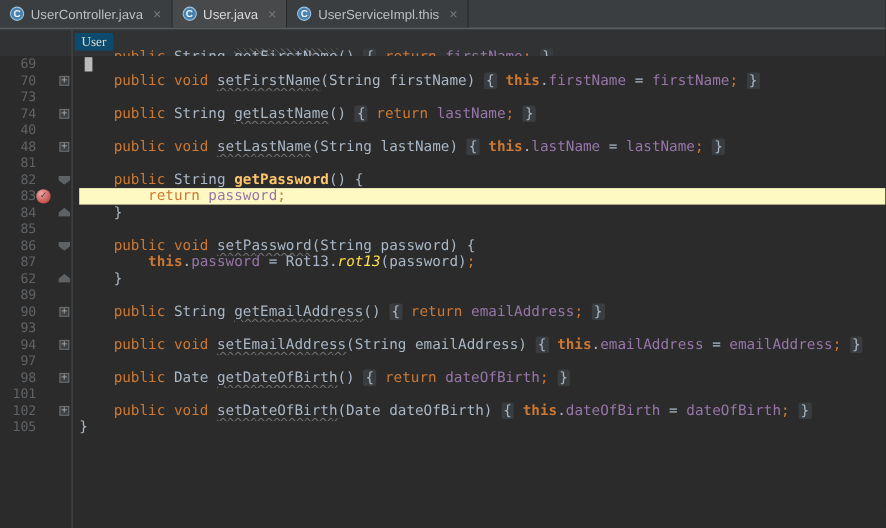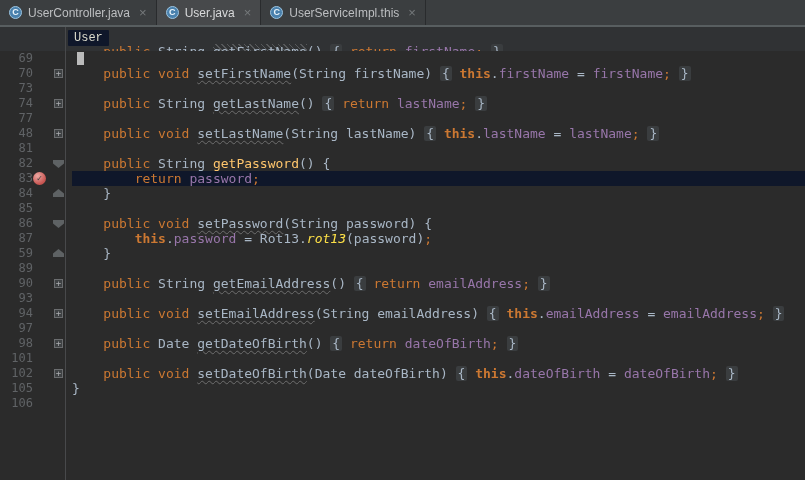--- a/index.html
+++ b/index.html
@@ -27,38 +27,38 @@
 
   
   .editor{
     position:relative;height:453px;background:#2B2B2B;
     font-family:"DejaVu Sans Mono",monospace;font-size:13px;
   }
   .band{position:absolute;left:0;top:0;right:0;height:24px;background:#303234;overflow:hidden;z-index:1}
   .guide{position:absolute;left:65px;top:0;bottom:0;width:1px;background:#48494B;z-index:2}
   .hint{
     position:absolute;left:68px;top:3px;z-index:6;
-    background:#0f172a;color:#DBDBCC;border-radius:1px;
-    font-family:Liberation Mono, monospace;font-size:12px;padding:1px 6px;line-height:14px;
+    background:#0c4a6e;color:#DBDBCC;border-radius:1px;
+    font-family:Liberation Serif, serif;font-size:12px;padding:1px 6px;line-height:14px;
   }
   .rows{position:absolute;left:0;top:24px;right:0;z-index:3}
   .row{display:flex;height:15px;line-height:15px}
   .partial{position:absolute;left:0;top:17px;right:0;display:flex;height:15px;line-height:15px}
   .gut{width:72px;flex:none;display:flex}
   .lnum{width:33px;flex:none;text-align:right;color:#606366;font-size:12px}
   .bslot{width:20px;flex:none;position:relative}
   .fslot{width:13px;flex:none;position:relative;z-index:3}
   .code{flex:1;white-space:pre;position:relative;color:#A9B7C6}
-  .row.bp .code{background:#0f172a}
+  .row.bp .code{background:#fef9c3}
 
   
   .tok-k{color:#CC7832}
   .tok-th{color:#CC7832;font-weight:bold}
   .tok-t{color:#A9B7C6}
-  .tok-m{color:#FFC66D;font-weight:normal}
+  .tok-m{color:#FFC66D;font-weight:bold}
   .tok-mu{color:#A9B7C6;text-decoration-line:underline;text-decoration-style:wavy;text-decoration-color:#6E6E6E;text-decoration-thickness:1px;text-underline-offset:2px}
   .tok-f{color:#9876AA}
   .tok-s{color:#CC7832}
   .tok-it{color:#fde047;font-style:italic}
   .tok-fb{color:#A9B7C6;background:#3A3D3F;border-radius:2px;padding:0 2px}
   .tok-hatch{background-image:repeating-linear-gradient(45deg,#56585A 0 1px,transparent 1px 4px)}
 
   
   .bpicon{
     position:absolute;left:0;top:1px;width:13px;height:13px;border-radius:50%;
@@ -143,21 +143,21 @@
           <div class="lnum">74</div>
           <div class="bslot"></div>
           <div class="fslot">
             <div class="fold-plus">+</div>
           </div>
         </div>
         <div class="code"><span class="tok-t">    </span><span class="tok-k">public</span><span class="tok-t"> String </span><span class="tok-mu">getLastName</span><span class="tok-t">() </span><span class="tok-fb">{</span><span class="tok-t"> </span><span class="tok-k">return</span><span class="tok-t"> </span><span class="tok-f">lastName</span><span class="tok-s">;</span><span class="tok-t"> </span><span class="tok-fb">}</span></div>
       </div>
       <div class="row">
         <div class="gut">
-          <div class="lnum">77</div>
+          <div class="lnum">40</div>
           <div class="bslot"></div>
           <div class="fslot"></div>
         </div>
         <div class="code"></div>
       </div>
       <div class="row">
         <div class="gut">
           <div class="lnum">48</div>
           <div class="bslot"></div>
           <div class="fslot">
@@ -227,21 +227,21 @@
       <div class="row">
         <div class="gut">
           <div class="lnum">87</div>
           <div class="bslot"></div>
           <div class="fslot"></div>
         </div>
         <div class="code"><span class="tok-t">        </span><span class="tok-th">this</span><span class="tok-t">.</span><span class="tok-f">password</span><span class="tok-t"> = Rot13.</span><span class="tok-it">rot13</span><span class="tok-t">(password)</span><span class="tok-s">;</span></div>
       </div>
       <div class="row">
         <div class="gut">
-          <div class="lnum">59</div>
+          <div class="lnum">62</div>
           <div class="bslot"></div>
           <div class="fslot">
             <div class="fold-close"></div>
           </div>
         </div>
         <div class="code"><span class="tok-t">    }</span></div>
       </div>
       <div class="row">
         <div class="gut">
           <div class="lnum">89</div>
@@ -315,22 +315,14 @@
         <div class="code"><span class="tok-t">    </span><span class="tok-k">public</span><span class="tok-t"> </span><span class="tok-k">void</span><span class="tok-t"> </span><span class="tok-mu">setDateOfBirth</span><span class="tok-t">(Date dateOfBirth) </span><span class="tok-fb">{</span><span class="tok-t"> </span><span class="tok-th">this</span><span class="tok-t">.</span><span class="tok-f">dateOfBirth</span><span class="tok-t"> = </span><span class="tok-f">dateOfBirth</span><span class="tok-s">;</span><span class="tok-t"> </span><span class="tok-fb">}</span></div>
       </div>
       <div class="row">
         <div class="gut">
           <div class="lnum">105</div>
           <div class="bslot"></div>
           <div class="fslot"></div>
         </div>
         <div class="code"><span class="tok-t">}</span></div>
       </div>
-      <div class="row">
-        <div class="gut">
-          <div class="lnum">106</div>
-          <div class="bslot"></div>
-          <div class="fslot"></div>
-        </div>
-        <div class="code"></div>
-      </div>
     </div>
 </div>
 
 </body></html>

